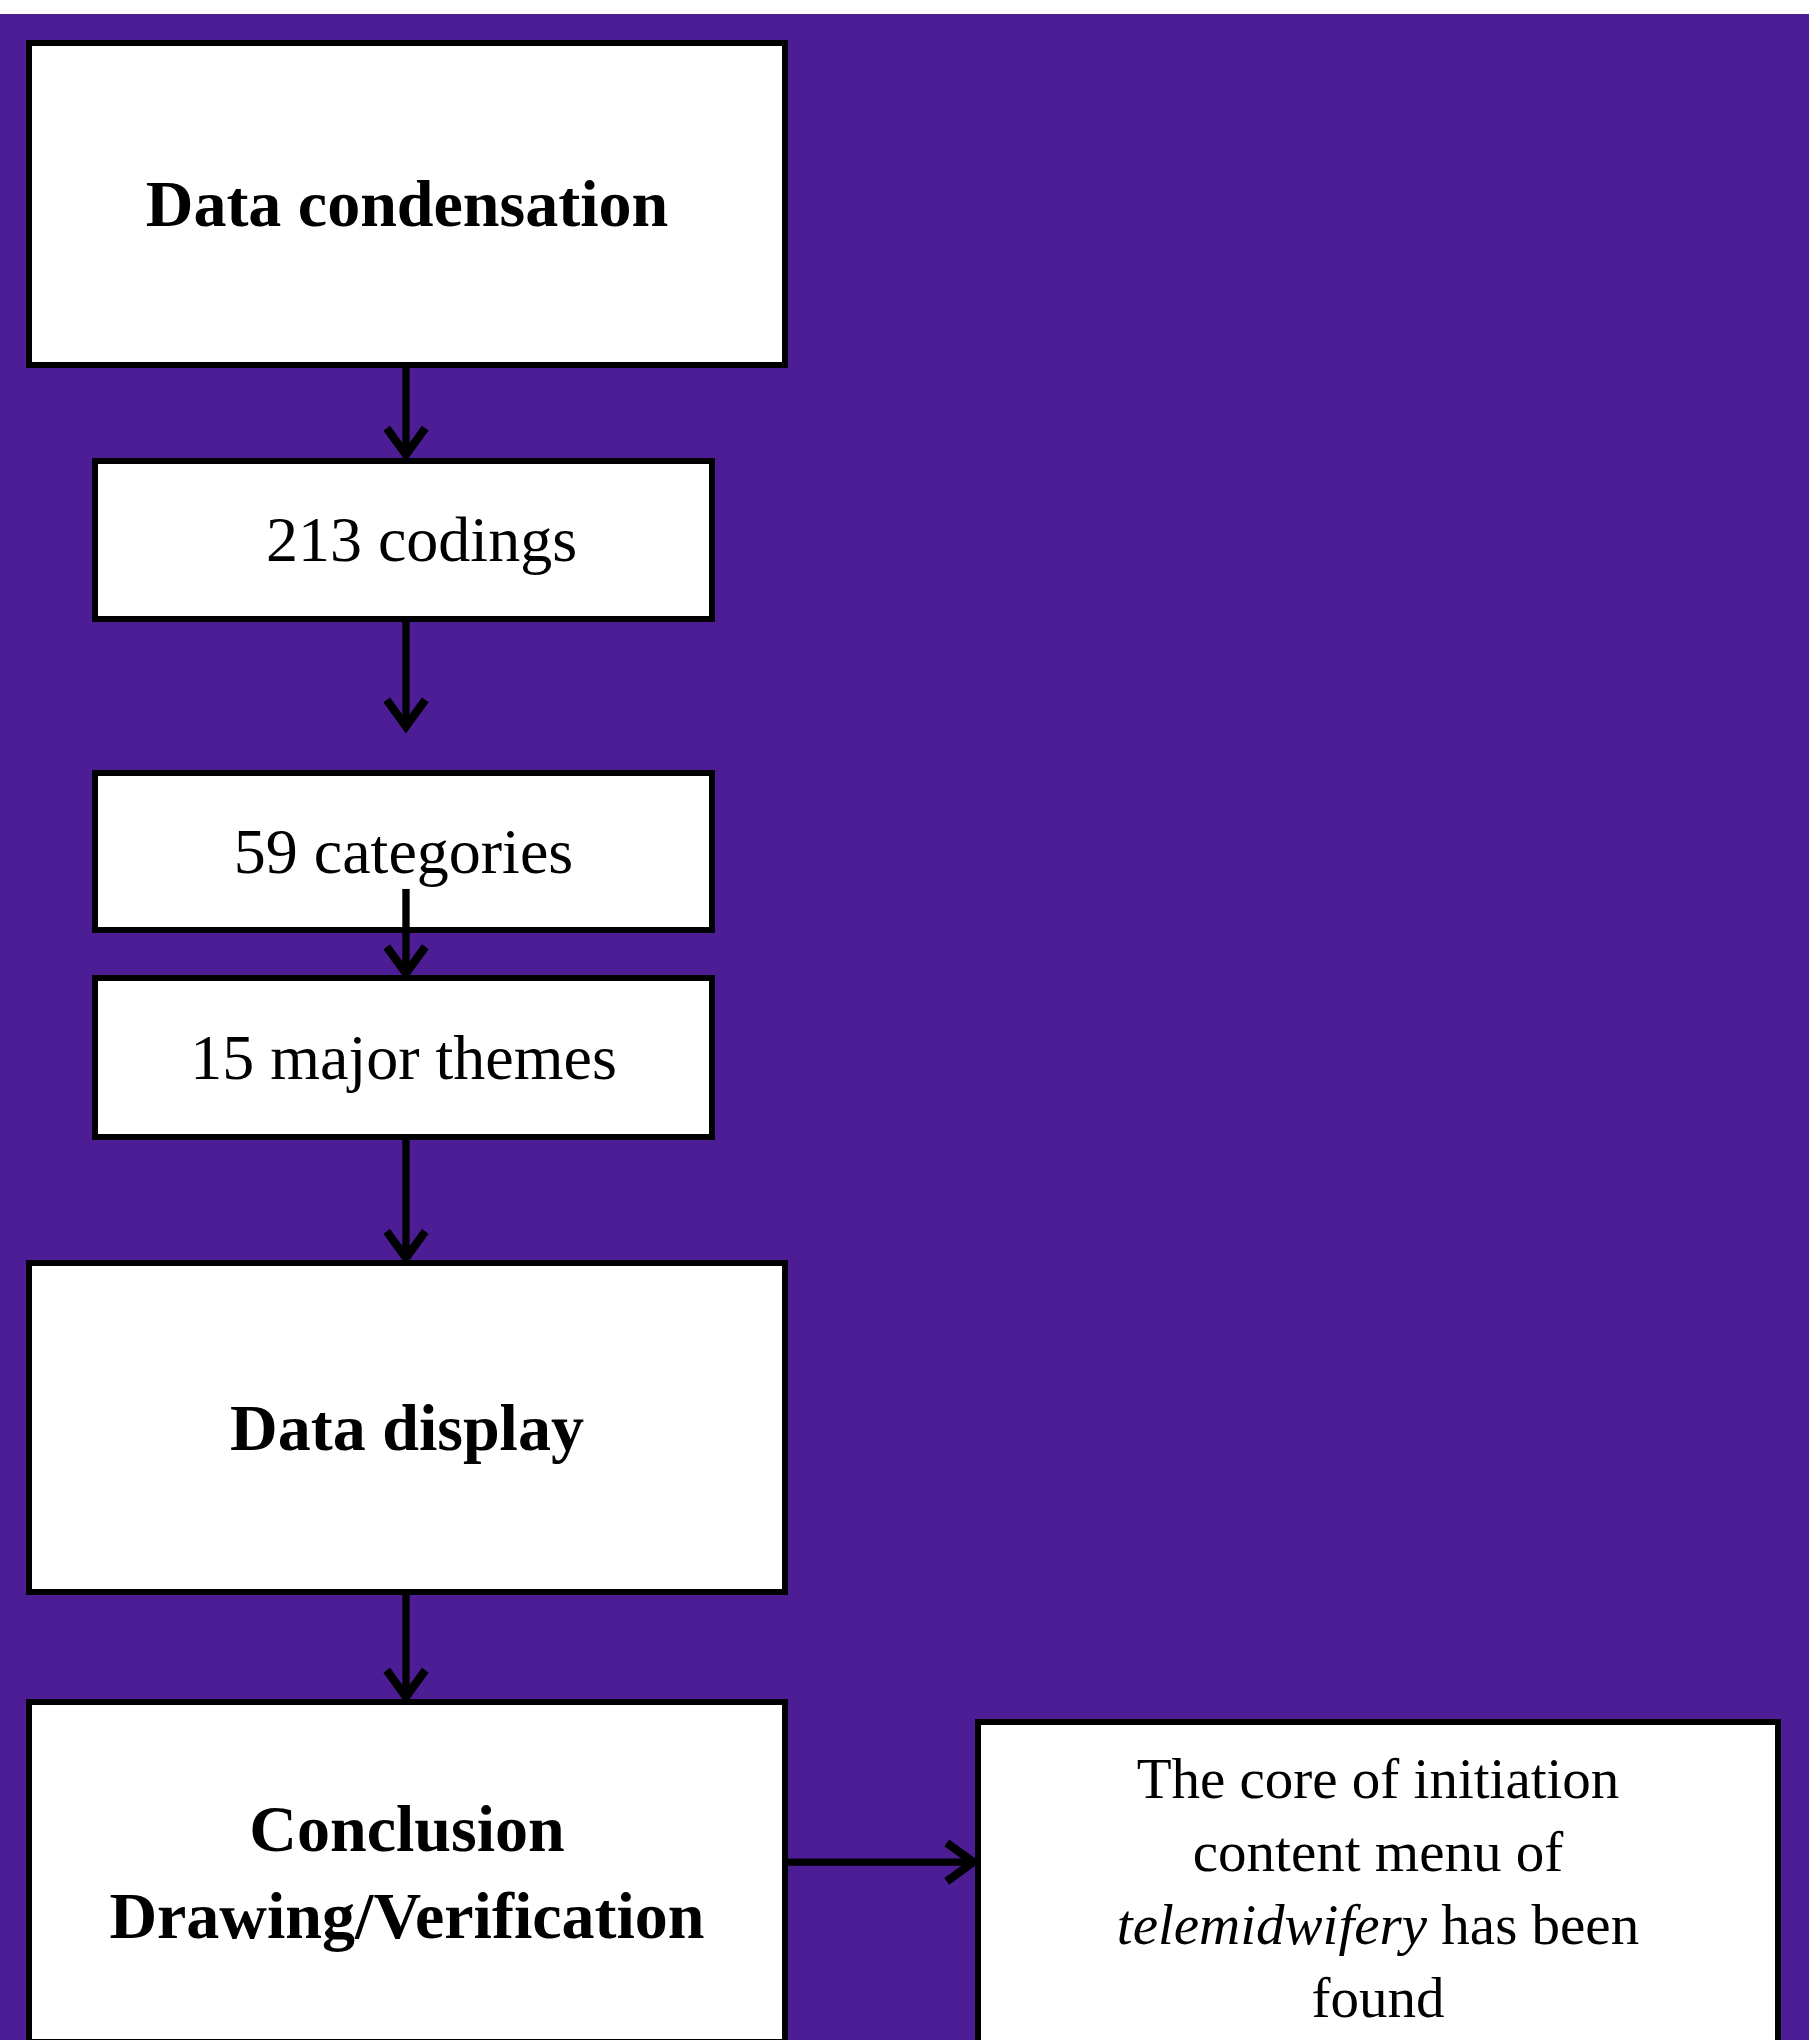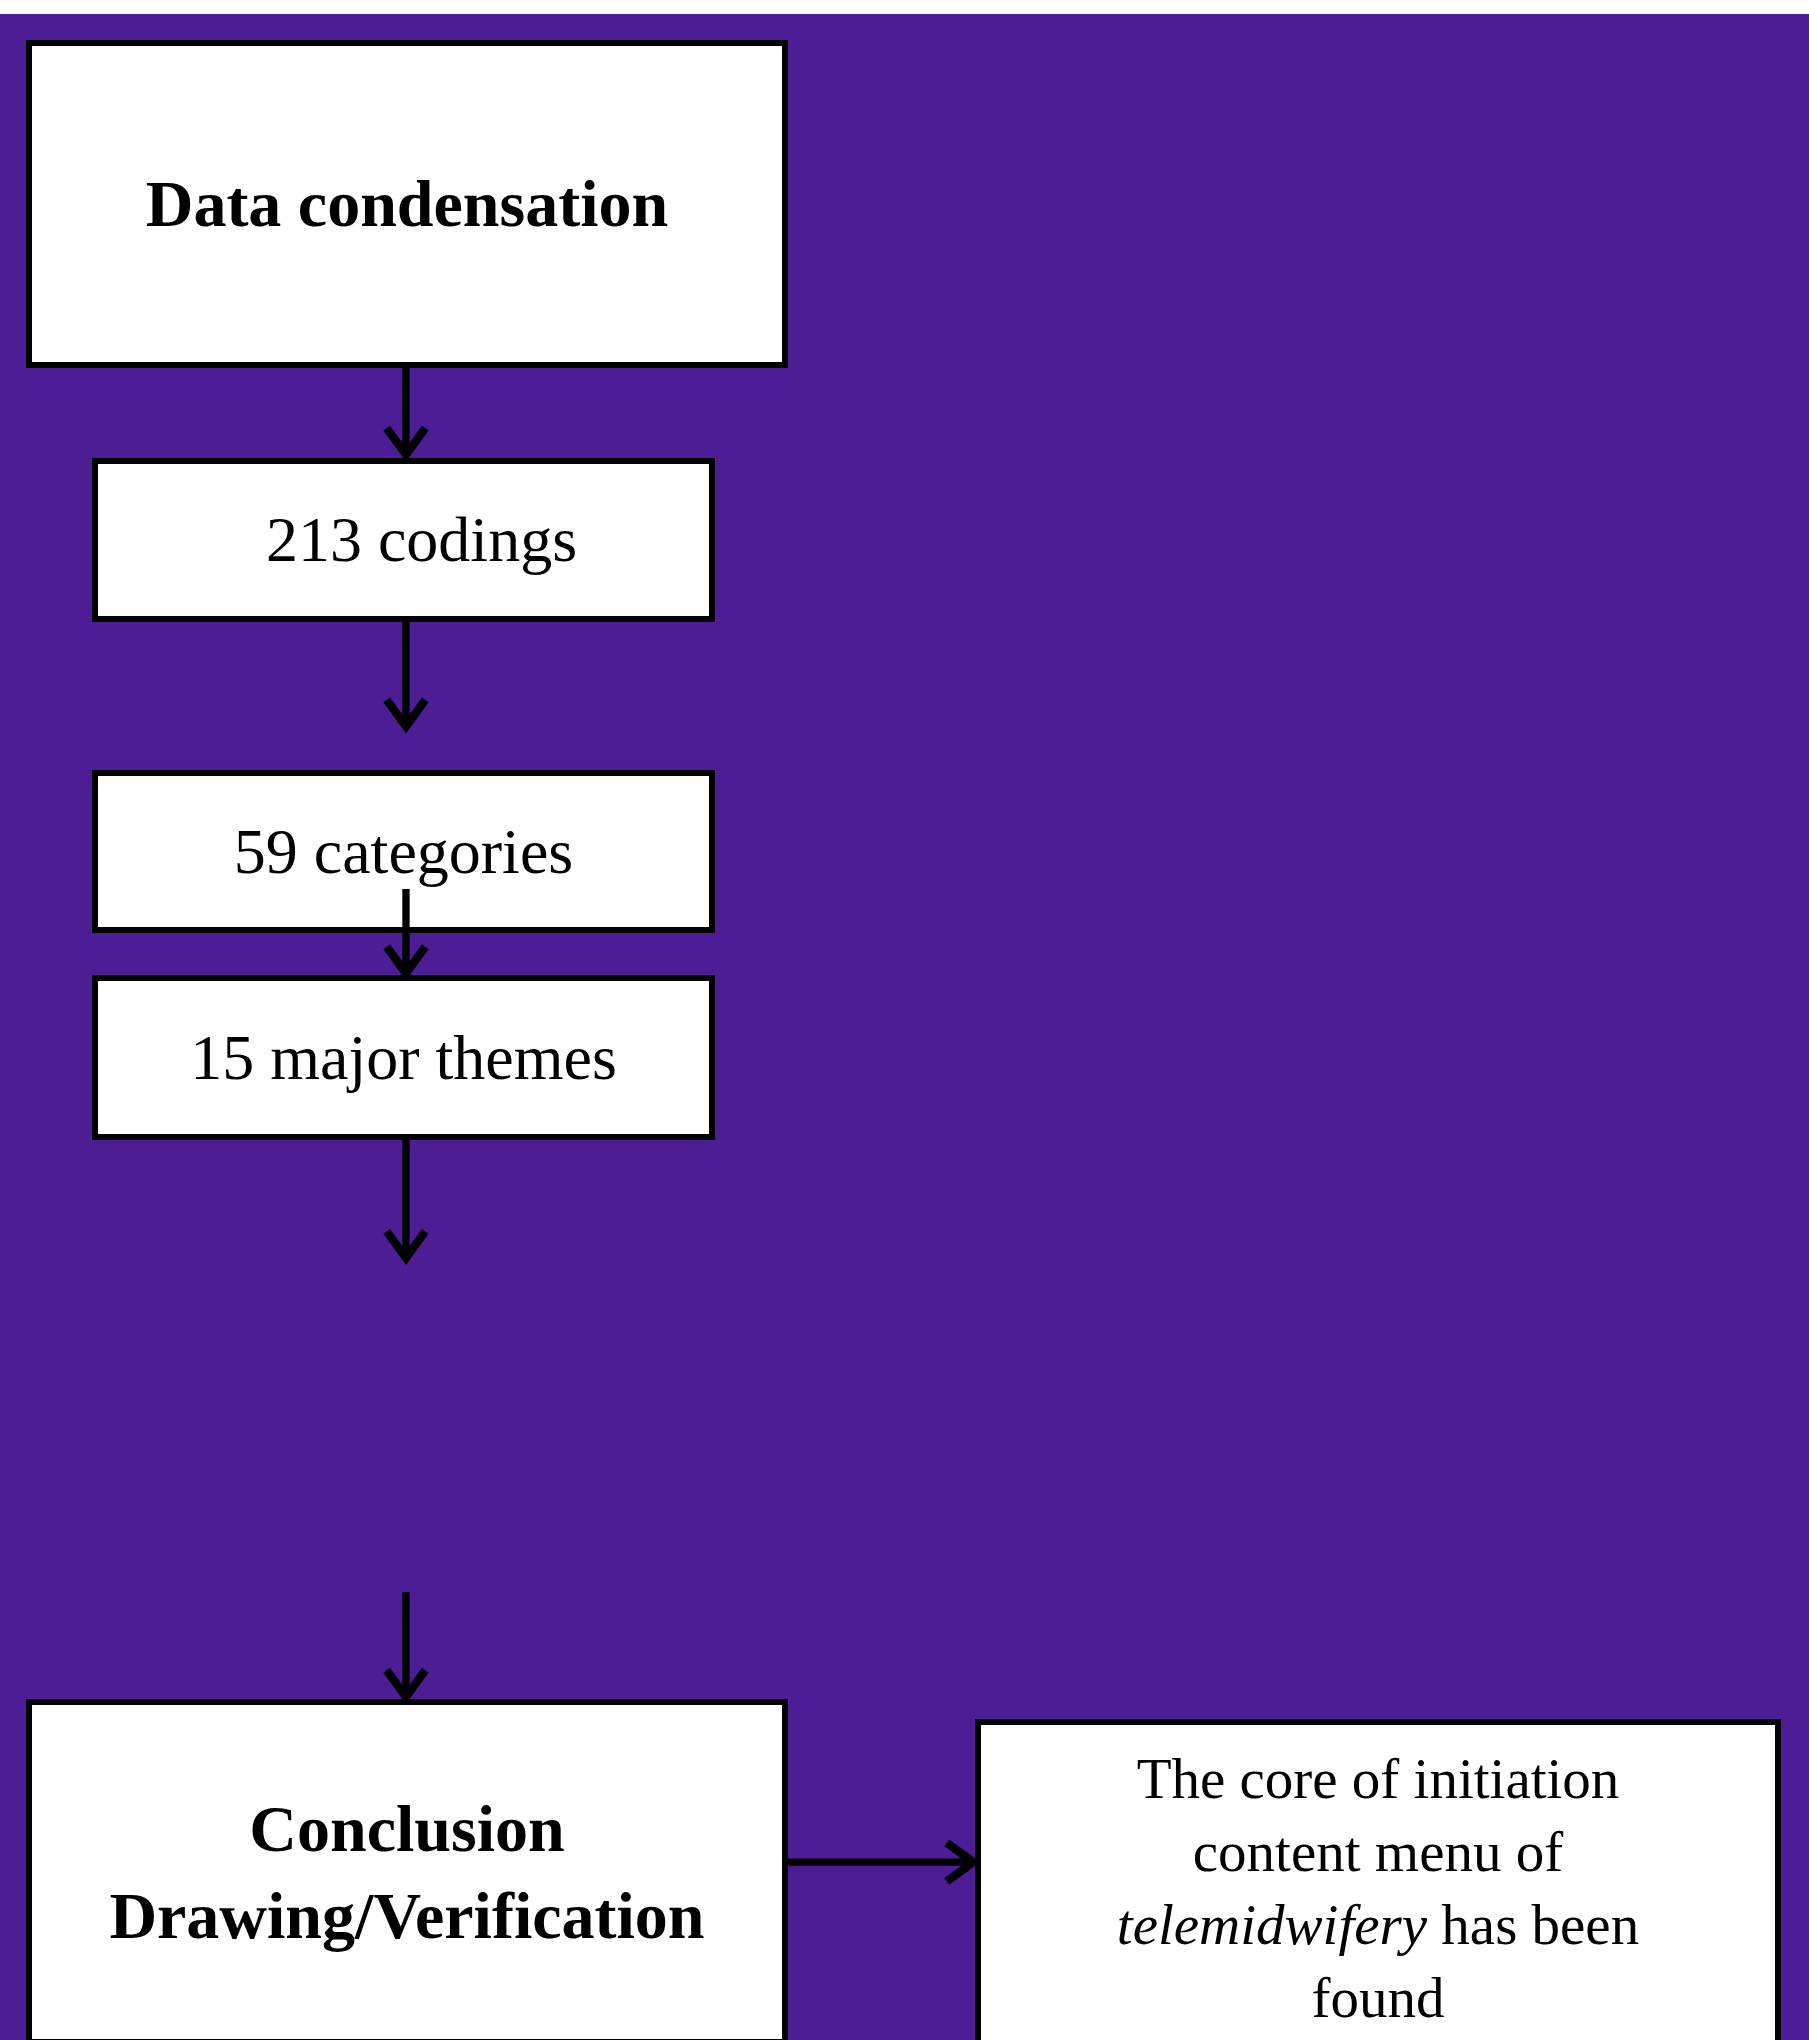--- a/index.html
+++ b/index.html
@@ -67,20 +67,23 @@
   </div>
 
   <div class="box" id="node-categories">
     <span class="label">59 categories</span>
   </div>
 
   <div class="box" id="node-themes">
     <span class="label">15 major themes</span>
   </div>
 
+  <div class="box" id="node-data-display">
+    <span class="label bold-label">Data display</span>
+  </div>
 
   <div class="box" id="node-conclusion">
     <span class="label bold-label">Conclusion
 Drawing/Verification</span>
   </div>
 
   <div class="box" id="node-result">
     <span class="label"><span>The core of initiation
 content menu of
 </span><span class="italic">telemidwifery</span><span> has been

